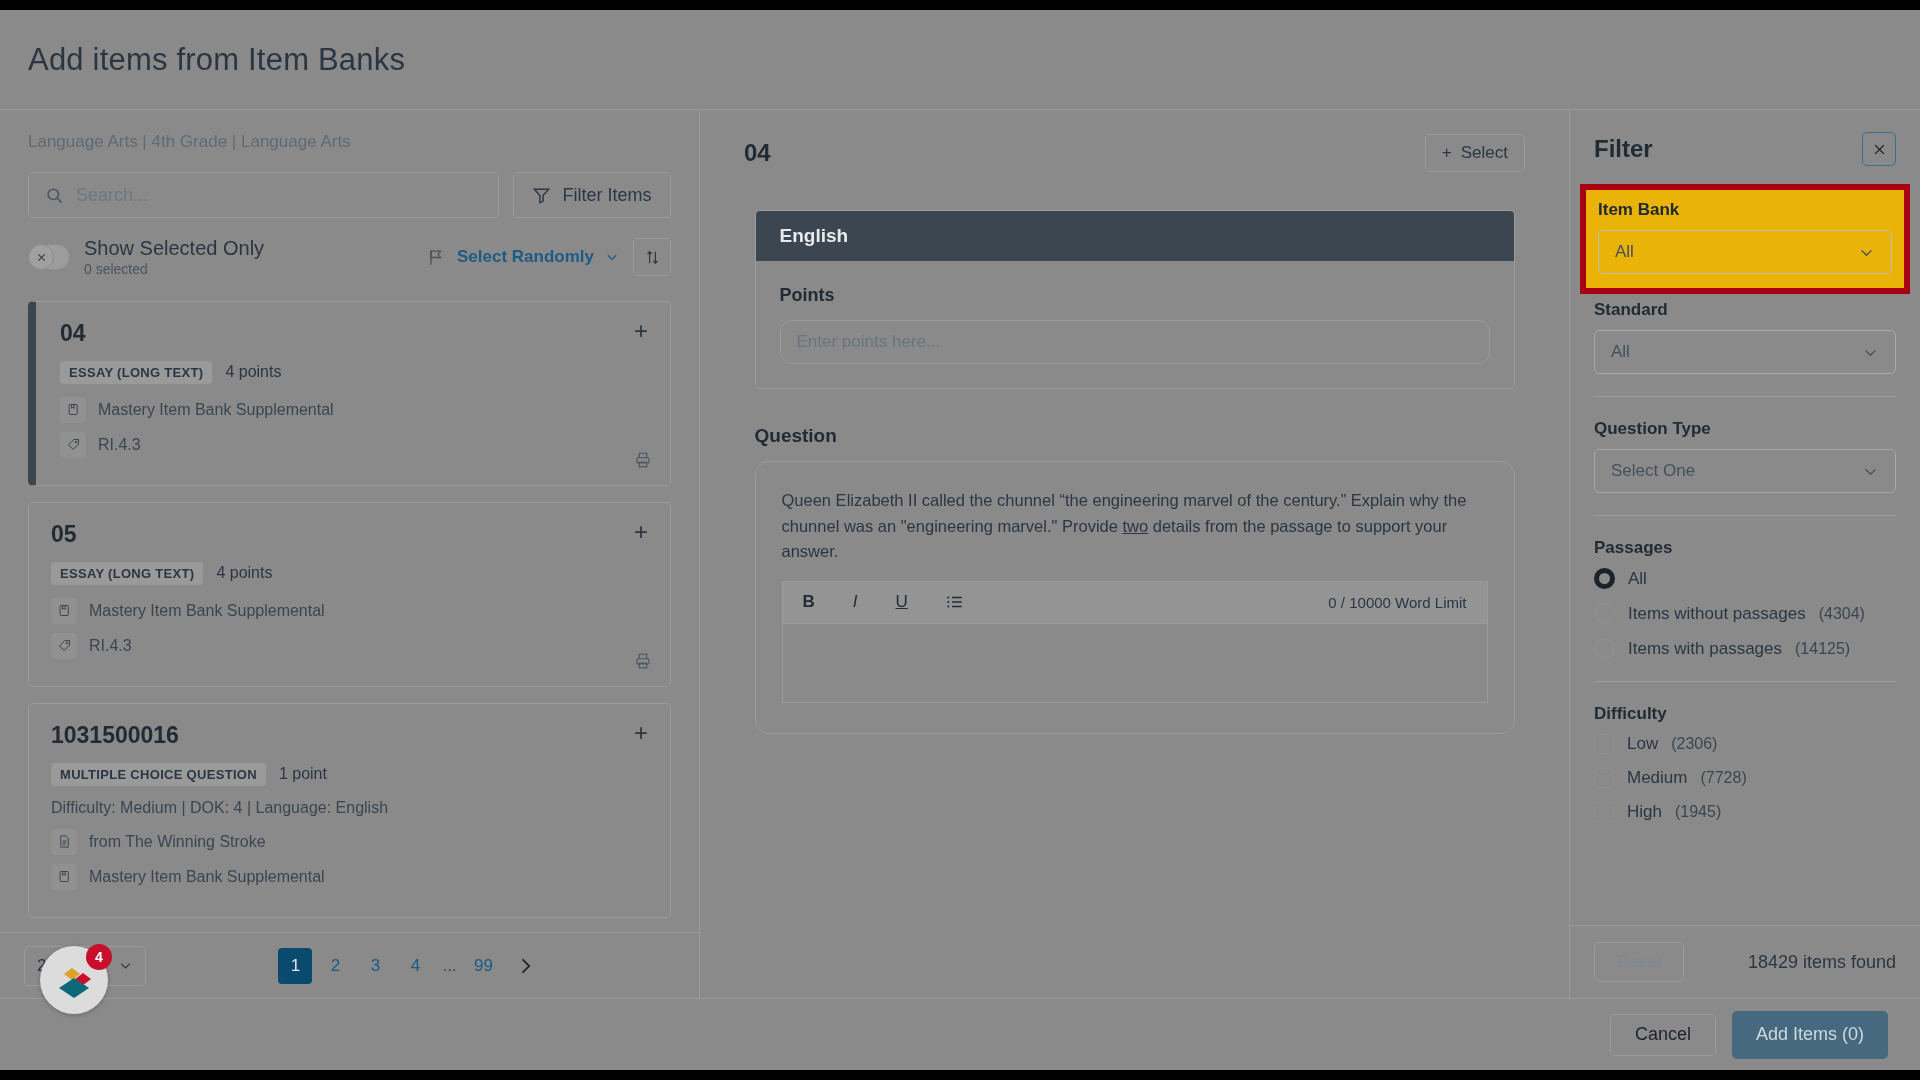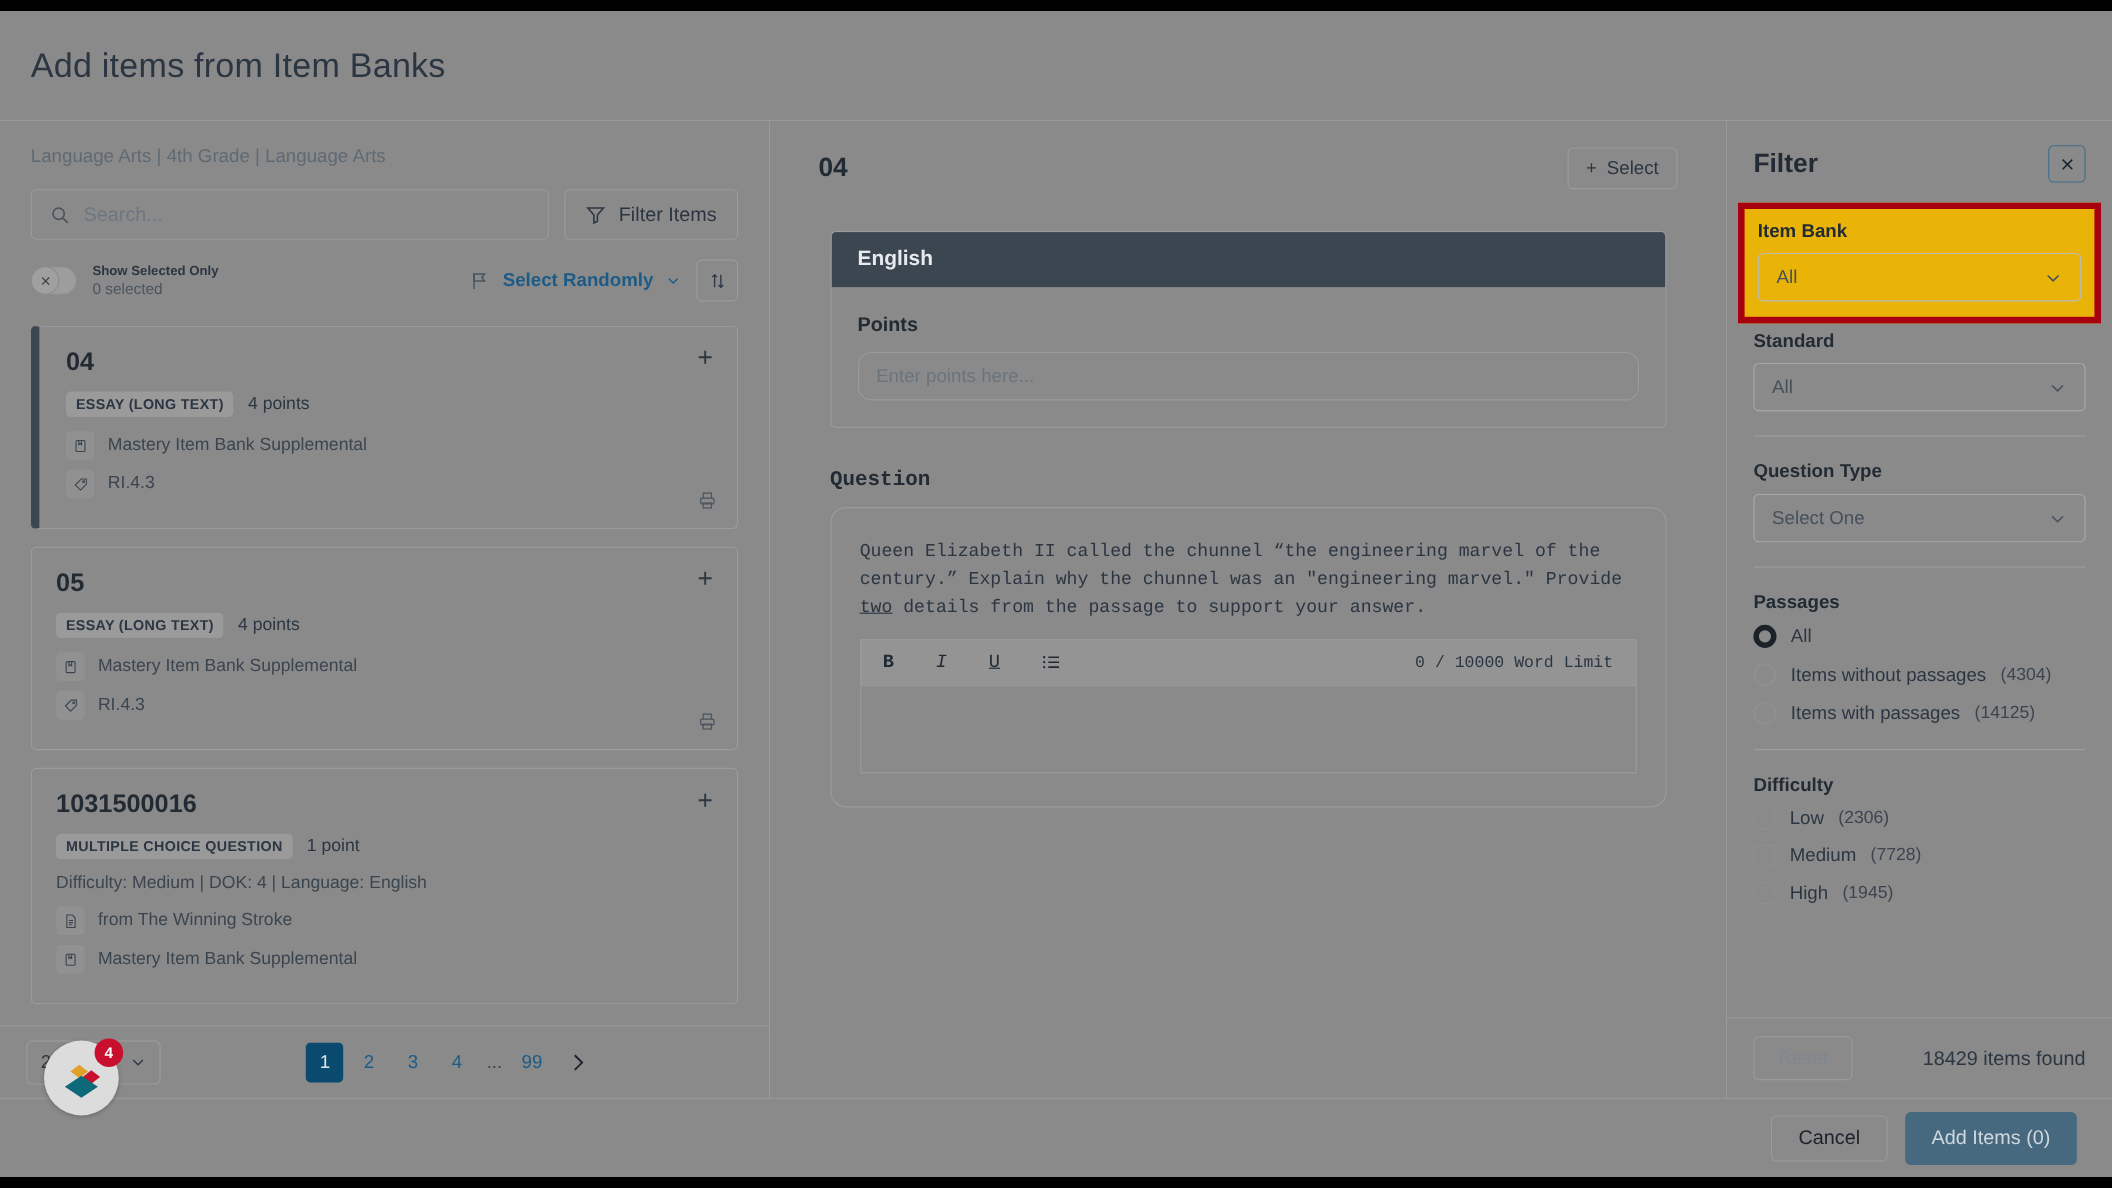--- a/index.html
+++ b/index.html
@@ -106,21 +106,21 @@
     cursor: pointer;
   }
   .toggle .knob {
     position: absolute; left: -1px; top: -1px;
     width: 26px; height: 26px; border-radius: 50%;
     background: #a0a0a0; border: 1px solid #8a8a8a;
     display: flex; align-items: center; justify-content: center;
     font-size: 13px; color: #39424c;
   }
   .toggle-labels { line-height: 1.25; }
-  .toggle-labels .t1 { font-size: 12px; font-weight: bold; color: #2b3642; }
+  .toggle-labels .t1 { font-size: 20px; font-weight: normal; color: #2b3642; }
   .toggle-labels .t2 { font-size: 14px; color: #4a545e; }
   .tool-spacer { flex: 1; }
   .select-randomly {
     display: flex; align-items: center; gap: 11px;
     font-size: 17px; color: #1d5b87; font-weight: bold;
     cursor: pointer;
   }
   .sort-btn {
     width: 38px; height: 38px;
     border: 1px solid #9b9b9b; border-radius: 5px;
@@ -262,21 +262,21 @@
   .points-input {
     width: 100%; height: 44px;
     border: 1px solid #9b9b9b; border-radius: 12px;
     background: transparent;
     padding: 0 16px; font-size: 17px; color: #3b454f;
     font-family: "Liberation Sans", sans-serif;
     outline: none;
   }
   .points-input::placeholder { color: #6a747d; }
 
-  .question-block { max-width: 760px; width: 100%; align-self: center; font-family: Liberation Mono, monospace; }
+  .question-block { max-width: 760px; width: 100%; align-self: center; }
   .question-label { font-size: 19px; font-weight: bold; color: #222b34; margin-bottom: 14px; }
   .question-card {
     border: 1px solid #9b9b9b; border-radius: 14px;
     padding: 26px 26px 30px 26px;
   }
   .question-text {
     font-size: 16.5px; color: #2b3642; line-height: 1.55;
     margin-bottom: 16px;
   }
   .question-text u { text-decoration: underline; }

